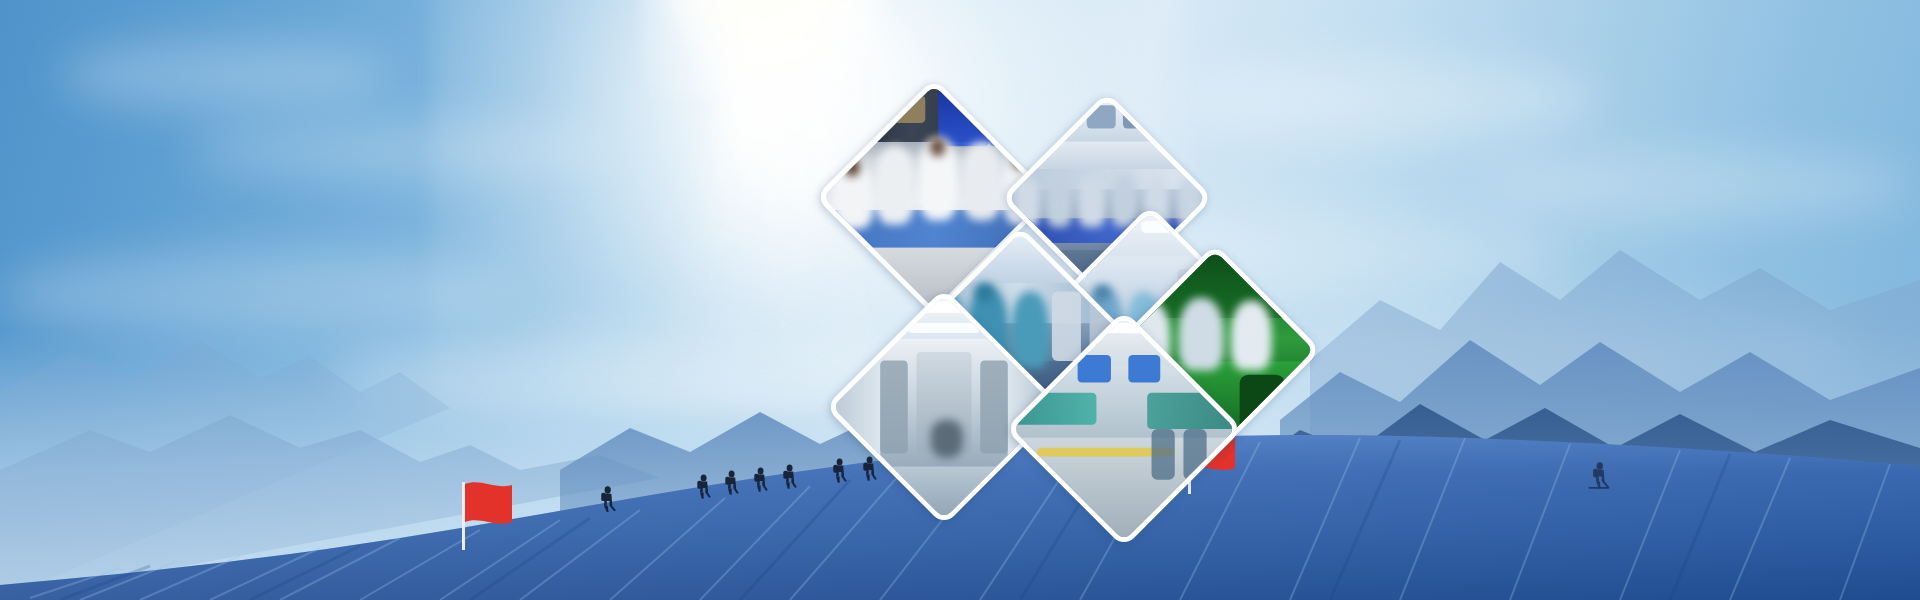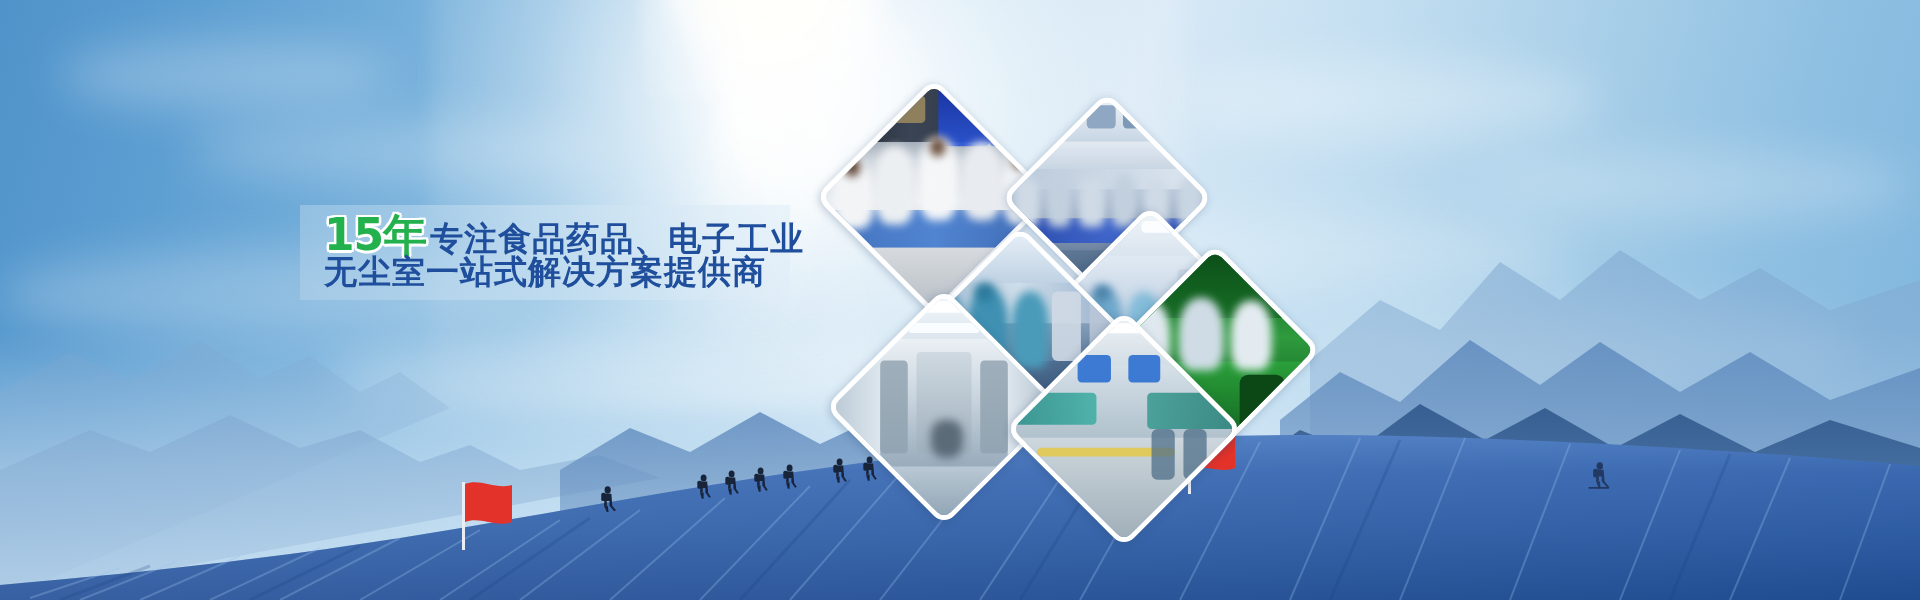--- a/index.html
+++ b/index.html
@@ -188,27 +188,20 @@
     <path d="M1310,360 L1380,300 L1440,330 L1500,262 L1560,300 L1620,250 L1700,300 L1760,268 L1830,310 L1920,280 L1920,600 L1310,600 Z" fill="url(#mFar)"></path>
     <path d="M1280,420 L1340,372 L1400,402 L1470,340 L1540,385 L1600,342 L1680,392 L1750,352 L1830,400 L1920,368 L1920,600 L1280,600 Z" fill="url(#mMid)"></path>
 
     <path d="M1240,472 L1300,430 L1355,452 L1420,404 L1485,440 L1545,408 L1615,448 L1680,414 L1755,452 L1830,420 L1920,448 L1920,600 L1240,600 Z" fill="url(#mRight)"></path>
 
     <path d="M560,470 L630,428 L690,452 L760,412 L820,444 L880,416 L950,450 L1010,424 L1080,456 L1150,430 L1210,462 L1210,600 L560,600 Z" fill="url(#mMid)"></path>
 
     <path d="M0,392 L70,352 L130,380 L200,340 L260,378 L310,356 L360,392 L400,372 L450,408 L0,600 Z" fill="url(#mFar)" opacity="0.55"></path>
   </svg>
 
-  <div id="headline-panel">
-    <div id="hl-line1" class="hl-line">
-      <span id="hl-years">15年</span>
-      <span id="hl-rest1">专注食品药品、电子工业</span>
-    </div>
-    <div id="hl-line2" class="hl-line">无尘室一站式解决方案提供商</div>
-  </div>
 
   <svg id="ridge" viewBox="0 0 1920 230" preserveAspectRatio="none">
     <defs>
       <linearGradient id="snow" x1="0" y1="0" x2="0" y2="1">
         <stop offset="0%" stop-color="#3f74c2"></stop>
         <stop offset="22%" stop-color="#2f63b4"></stop>
         <stop offset="60%" stop-color="#2a5dab"></stop>
         <stop offset="100%" stop-color="#24539d"></stop>
       </linearGradient>
       <linearGradient id="snowShade" x1="0" y1="0" x2="1" y2="1">

